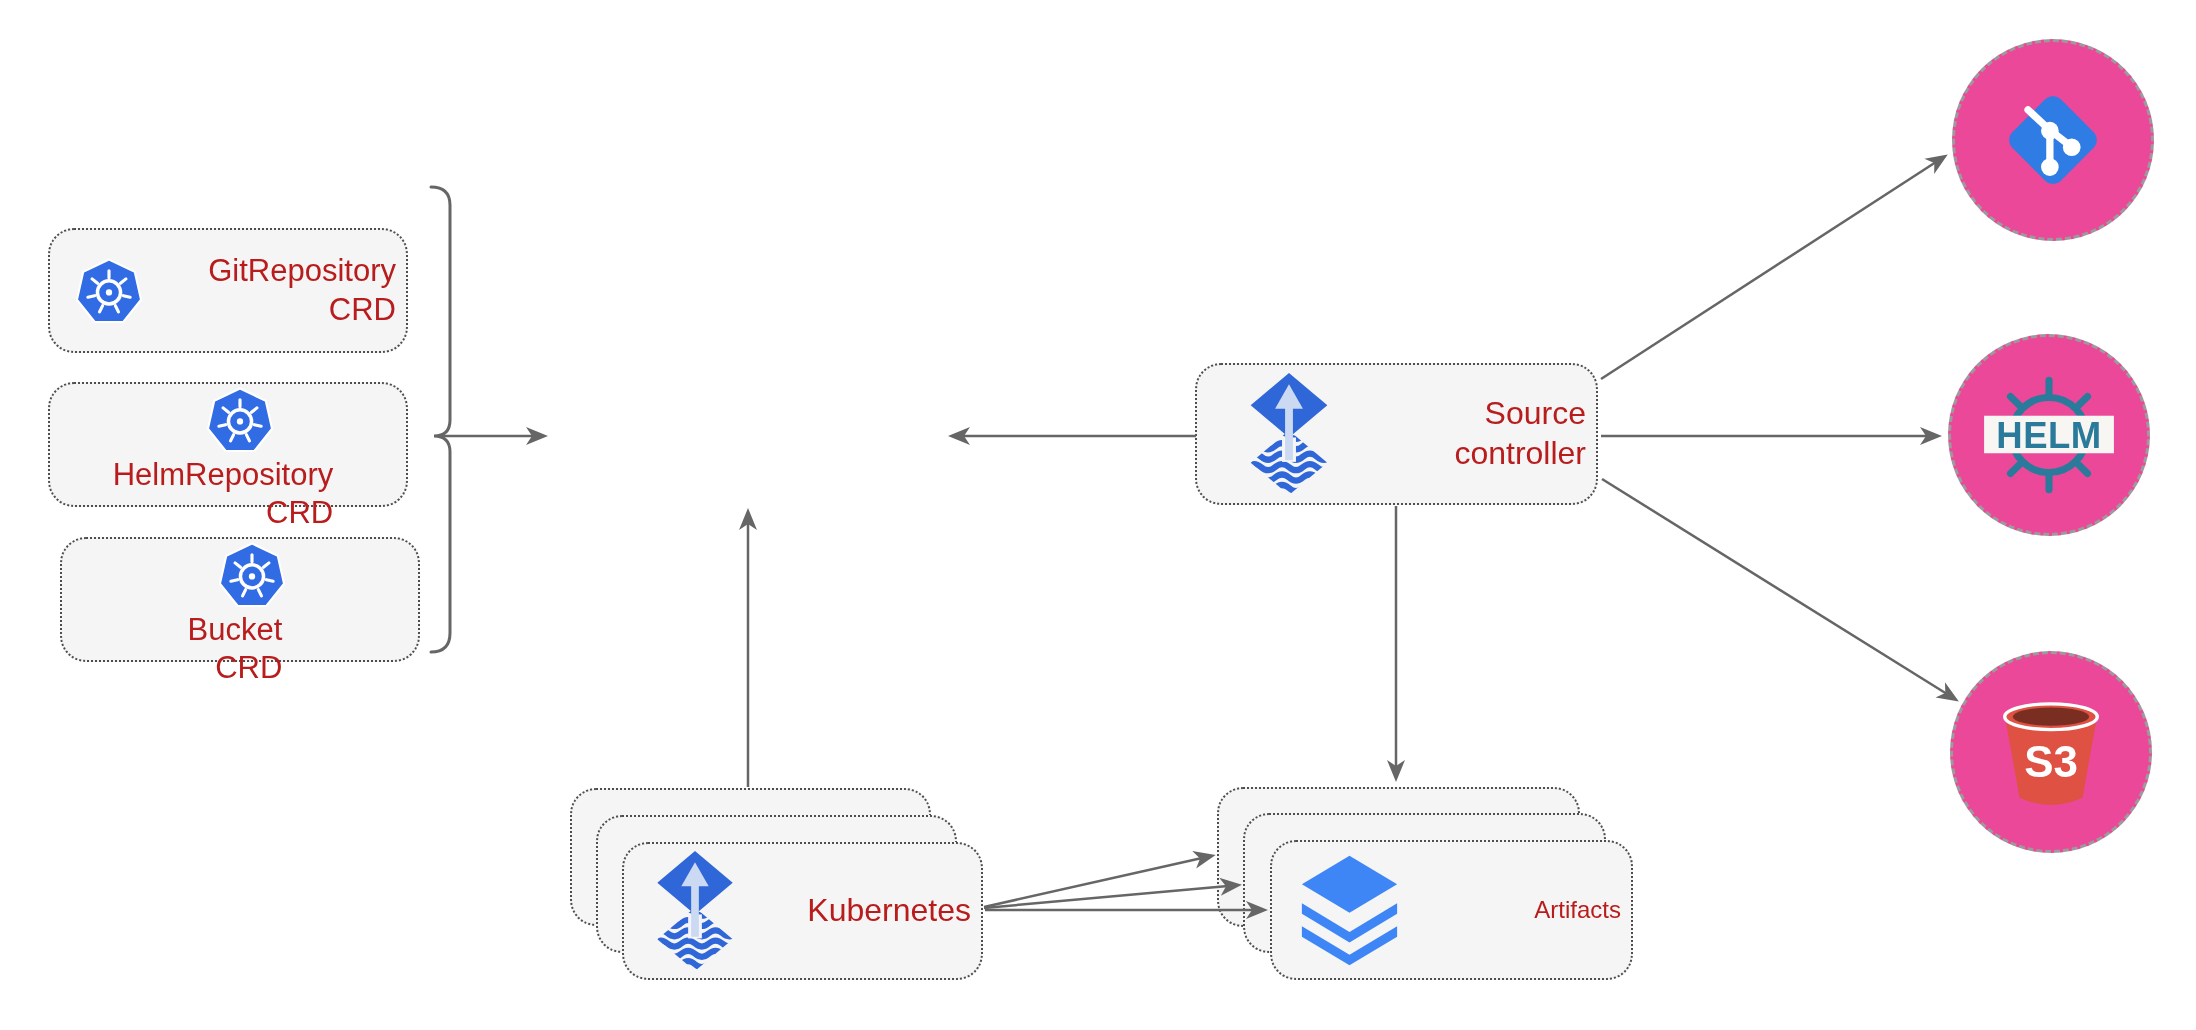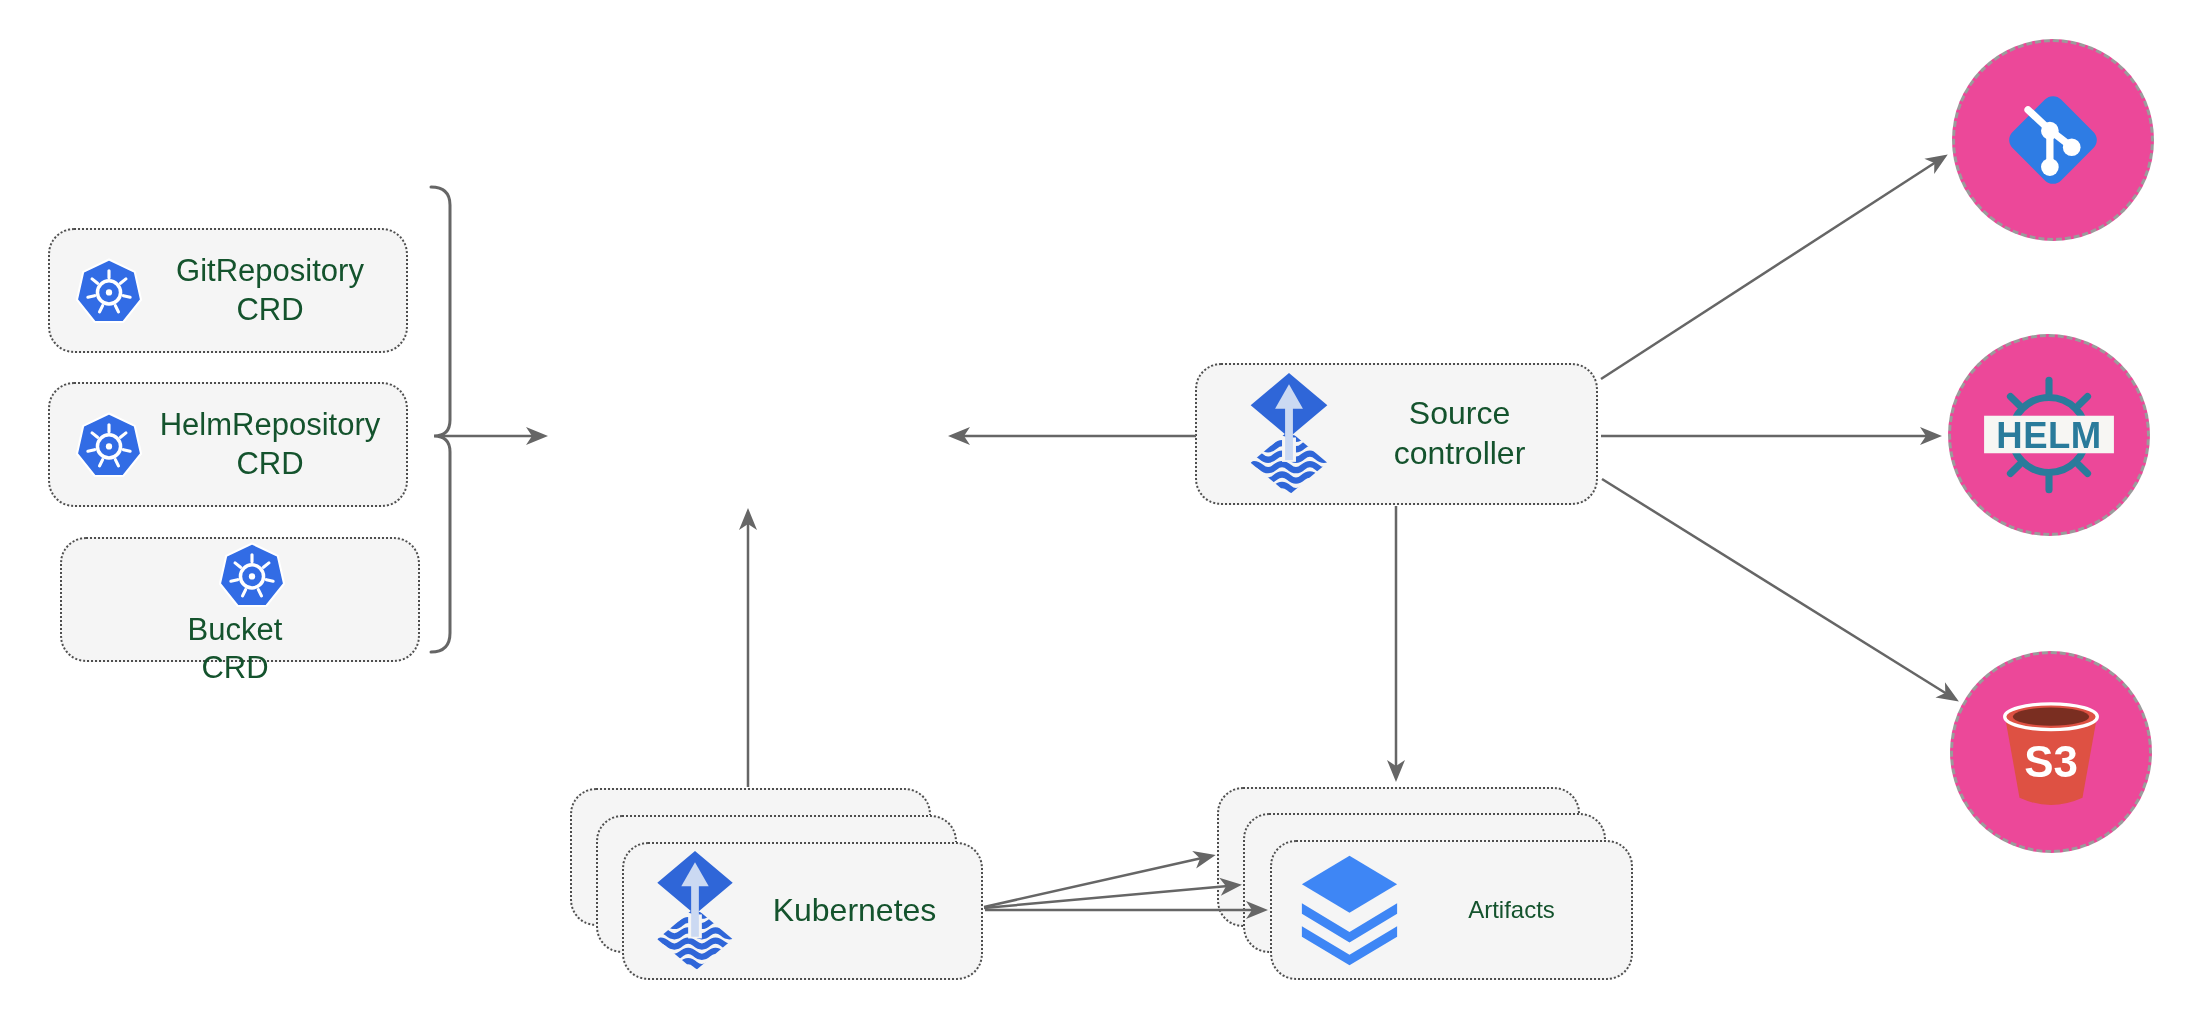--- a/index.html
+++ b/index.html
@@ -6,21 +6,21 @@
   #canvas{
     position:relative;width:2196px;height:1030px;background:#ffffff;
     font-family:"Liberation Sans","DejaVu Sans",sans-serif;overflow:hidden;
   }
   .node{
     position:absolute;background:#f5f5f5;border:2.5px dotted #4e4e4e;
     border-radius:26px;display:flex;align-items:center;box-sizing:border-box;
   }
   .ghost{position:absolute;background:#f5f5f5;border:2.5px dotted #4e4e4e;border-radius:26px;box-sizing:border-box;}
   .node-label{
-    flex:1;text-align:center;color:#14532d;font-size:31px;line-height:1.24;
+    flex:1;text-align:right;color:#b91c1c;font-size:31px;line-height:1.24;
     font-weight:400;padding-right:10px;white-space:nowrap;
   }
   .icon-wrap{flex:0 0 auto;display:flex;align-items:center;justify-content:center;}
   .circle-node{
     position:absolute;width:202px;height:202px;border-radius:50%;
     background:#ec4899;border:3px dashed #9b9b9b;box-sizing:border-box;
     display:flex;align-items:center;justify-content:center;
   }
   #edges{position:absolute;left:0;top:0;pointer-events:none;}
   svg{display:block;}
@@ -43,21 +43,21 @@
           <line x1="40.9" y1="70.9" x2="36.5" y2="79.9"></line>
           <line x1="59.1" y1="70.9" x2="63.5" y2="79.9"></line>
           <line x1="70.5" y1="56.7" x2="80.2" y2="58.9"></line>
           <line x1="66.4" y1="38.9" x2="74.2" y2="32.7"></line>
         </g>
       </svg>
     </span>
     <span class="node-label"><span>GitRepository</span><br><span>CRD</span></span>
   </div>
 
-  <div class="node" style="left:48px;top:382px;width:360px;height:125px;">
+  <div class="node" style="left:48px;top:382px;width:360px;height:125px;flex-direction:column;">
     <span class="icon-wrap" style="margin-left:24px;width:70px;height:72px;">
       <svg width="70" height="72" viewBox="0 0 100 100">
         <polygon points="50,5 13.2,22.7 4.2,62.5 29.6,94.3 70.4,94.3 95.8,62.5 86.8,22.7" fill="#326CE5" stroke="#ffffff" stroke-width="3"></polygon>
         <circle cx="50" cy="52" r="16.5" fill="none" stroke="#ffffff" stroke-width="5"></circle>
         <circle cx="50" cy="52" r="4.5" fill="#ffffff"></circle>
         <g stroke="#ffffff" stroke-width="4.5" stroke-linecap="round">
           <line x1="50" y1="31" x2="50" y2="21"></line>
           <line x1="33.6" y1="38.9" x2="25.8" y2="32.7"></line>
           <line x1="29.5" y1="56.7" x2="19.8" y2="58.9"></line>
           <line x1="40.9" y1="70.9" x2="36.5" y2="79.9"></line>

